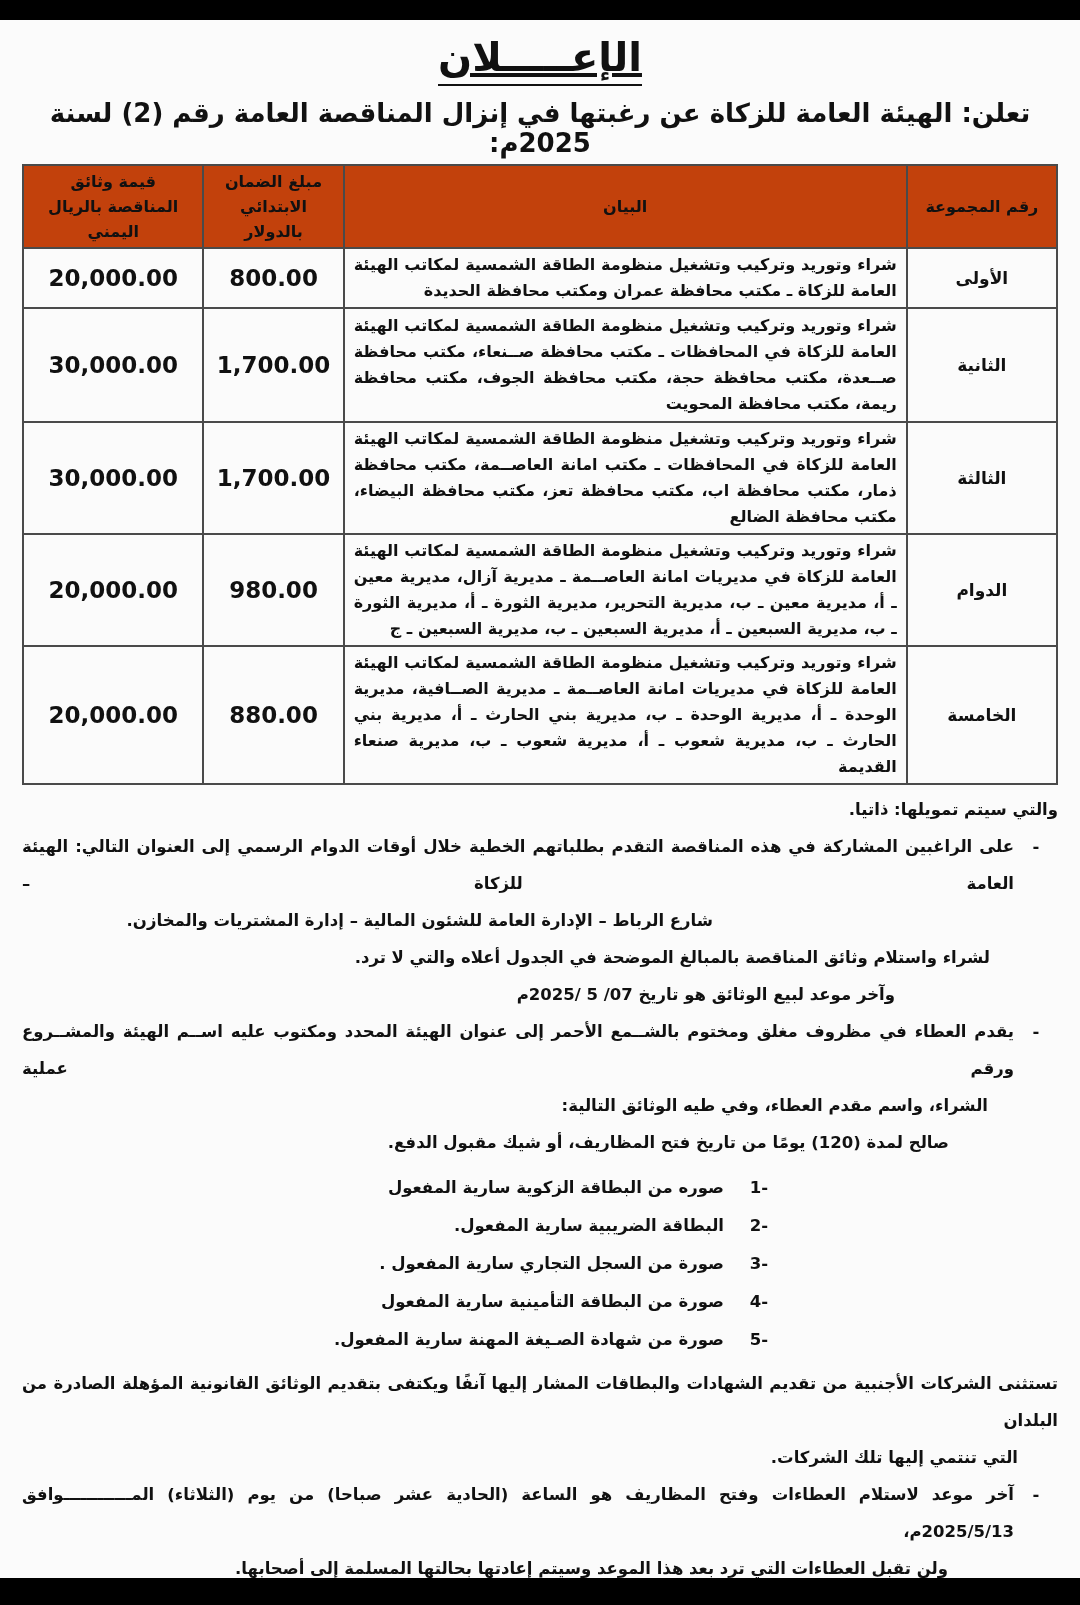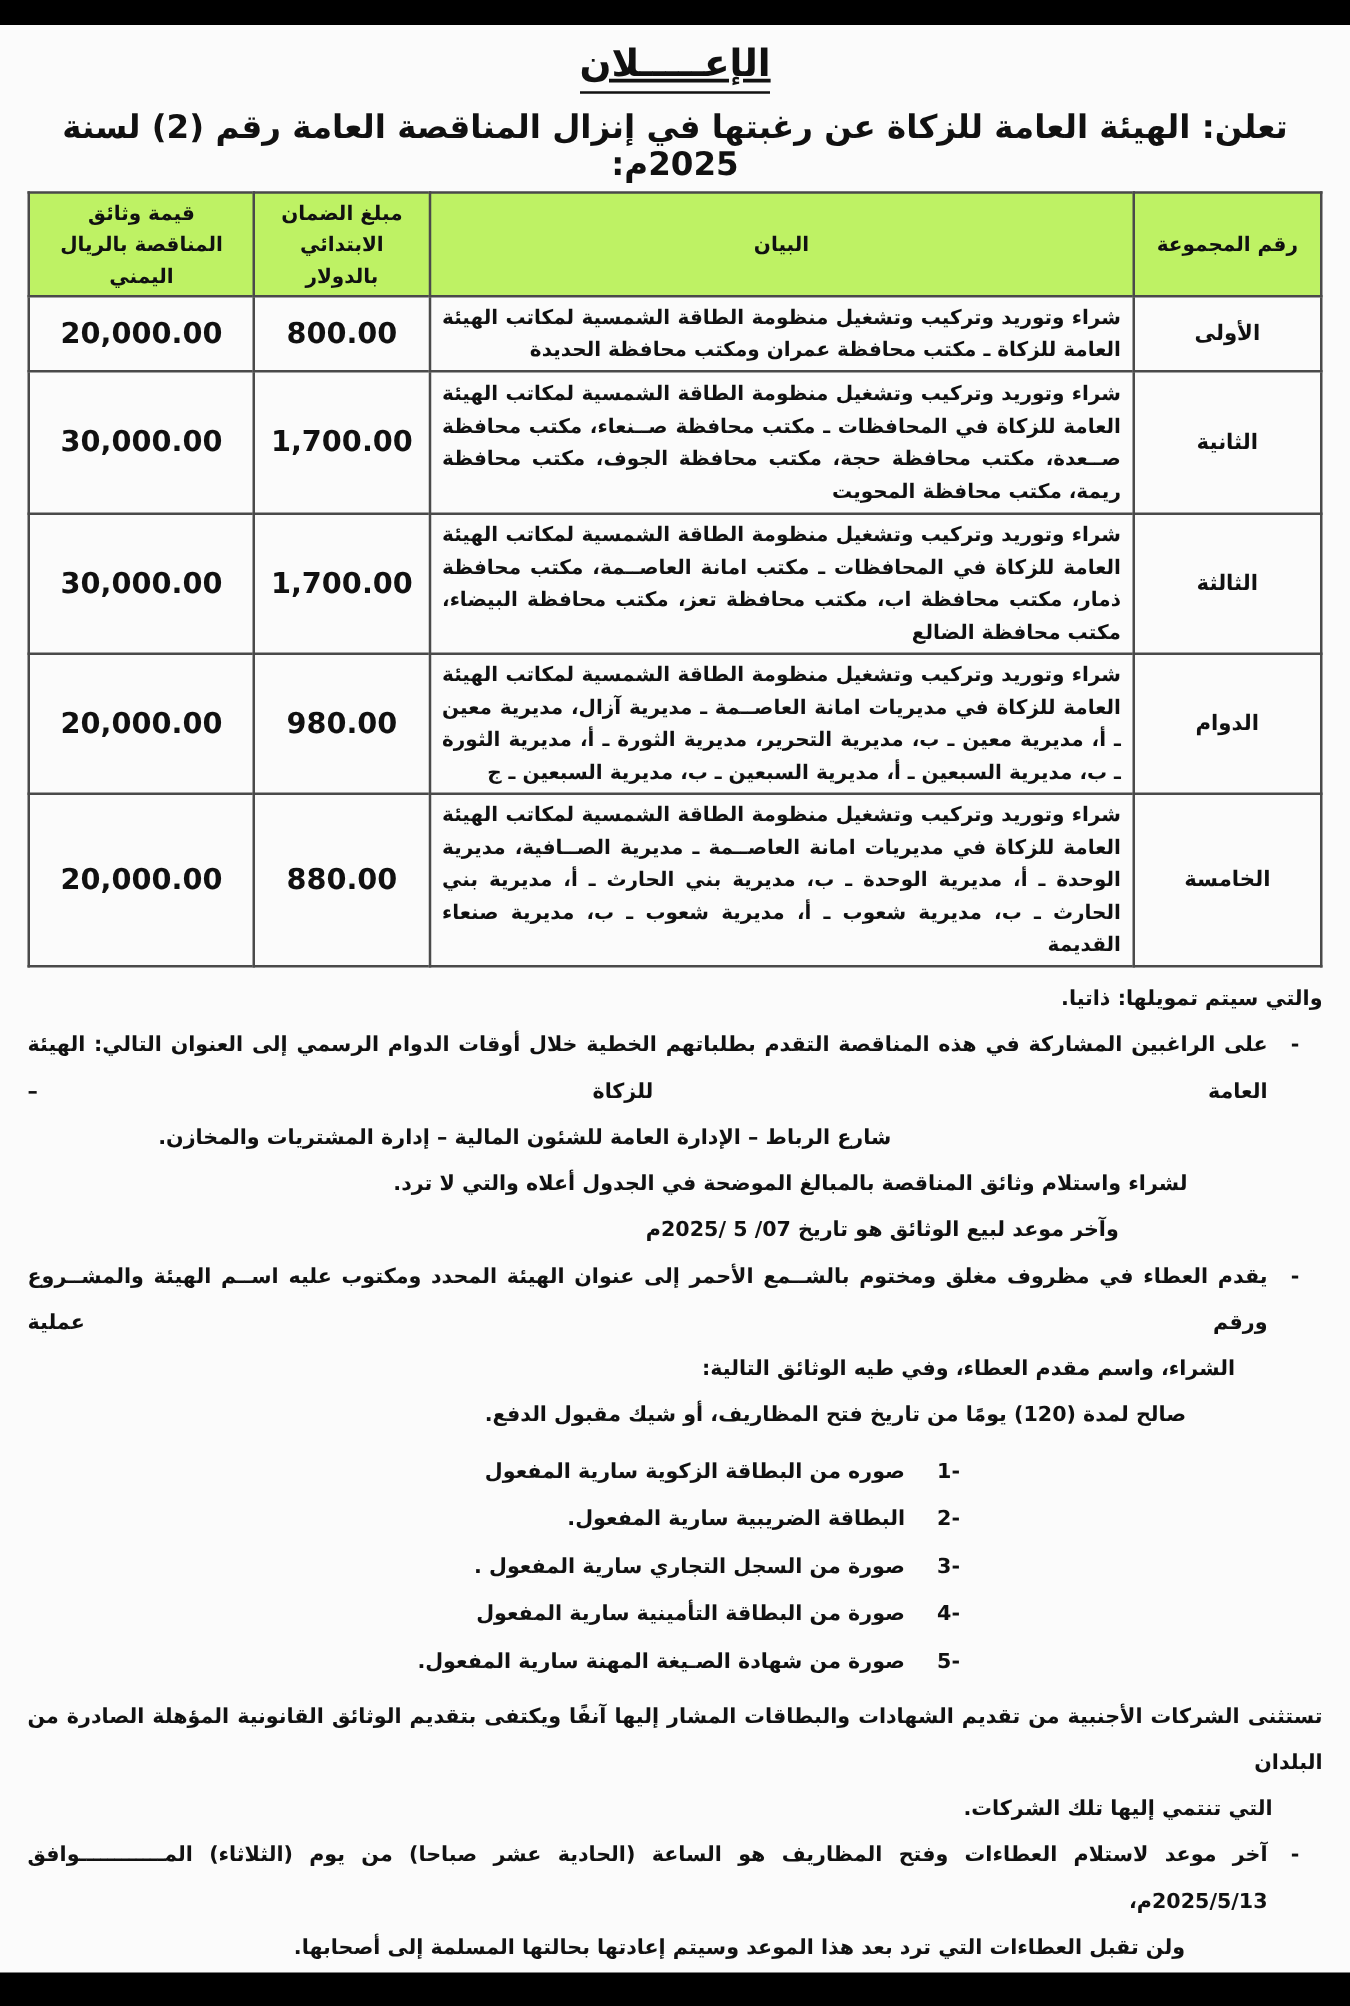--- a/index.html
+++ b/index.html
@@ -12,39 +12,39 @@
     position:relative;
     overflow:hidden;
   }
   .bar-top { height:20px; background:#000; }
   .bar-bottom { position:absolute; left:0; right:0; bottom:0; height:27px; background:#000; }
 
   .doc { padding:6px 22px 0 22px; direction:rtl; }
 
   .title-wrap { text-align:center; margin:8px 0 12px 0; }
   .title-text {
-    font-size:30px; letter-spacing:1px;
+    font-size:40px; letter-spacing:1px;
     text-decoration:underline;
     border-bottom:2.5px solid #111;
     padding-bottom:4px;
     display:inline-block;
   }
   .subtitle { text-align:center; font-size:26px; margin:0 0 6px 0; }
 
   table.tender {
     width:100%; border-collapse:collapse; table-layout:fixed;
     border:2.5px solid #3a3a3a;
   }
   table.tender th, table.tender td {
     border:2px solid #4a4a4a;
     padding:3px 9px;
     vertical-align:middle;
   }
   table.tender th {
-    background:#bef264;
+    background:#c2410c;
     font-size:16px; line-height:25px;
     text-align:center;
   }
   td.cell-group { text-align:center; font-size:17px; }
   td.cell-desc  { text-align:justify; font-size:16px; line-height:26px; }
   td.cell-money { text-align:center; font-size:23px; direction:ltr;margin-left:24px; }
 
   .t-line { font-size:16.5px; line-height:37px; text-align:right; }
   .t-full { text-align:justify; text-align-last:justify; }
 
@@ -120,21 +120,21 @@
     </tbody>
   </table>
 
   <div class="t-line mt6">والتي سيتم تمويلها: ذاتيا.</div>
 
   <div class="brow t-line">
     <div class="bmark">-</div>
     <div class="btext t-full">على الراغبين المشاركة في هذه المناقصة التقدم بطلباتهم الخطية خلال أوقات الدوام الرسمي إلى العنوان التالي: الهيئة العامة للزكاة –</div>
   </div>
   <div class="t-line" style="margin-right:345px">شارع الرباط – الإدارة العامة للشئون المالية – إدارة المشتريات والمخازن.</div>
-  <div class="t-line" style="margin-right:108px">لشراء واستلام وثائق المناقصة بالمبالغ الموضحة في الجدول أعلاه والتي لا ترد.</div>
+  <div class="t-line" style="margin-right:68px">لشراء واستلام وثائق المناقصة بالمبالغ الموضحة في الجدول أعلاه والتي لا ترد.</div>
   <div class="t-line" style="margin-right:163px">وآخر موعد لبيع الوثائق هو تاريخ  07/ 5 /2025م</div>
 
   <div class="brow t-line">
     <div class="bmark">-</div>
     <div class="btext t-full">يقدم العطاء في مظروف مغلق ومختوم بالشــمع الأحمر إلى عنوان الهيئة المحدد ومكتوب عليه اســم الهيئة والمشــروع ورقم عملية</div>
   </div>
   <div class="t-line" style="margin-right:70px">الشراء، واسم مقدم العطاء، وفي طيه الوثائق التالية:</div>
 
   <div class="t-line" style="margin-right:109px">صالح لمدة (120) يومًا من تاريخ فتح المظاريف، أو شيك مقبول الدفع.</div>
 

